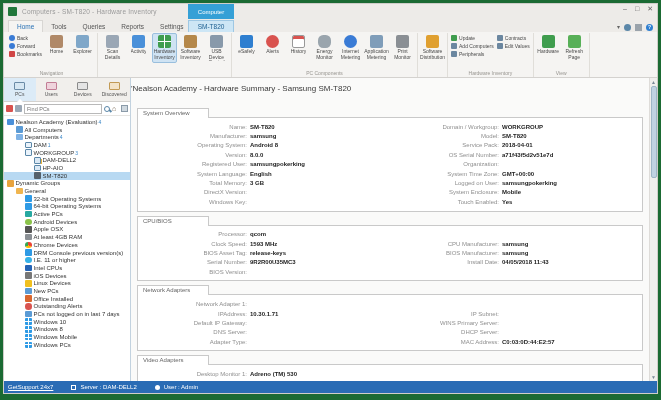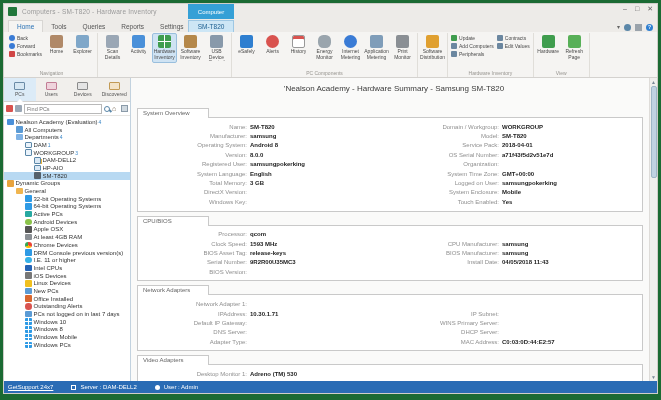--- a/index.html
+++ b/index.html
@@ -115,21 +115,21 @@
   .ti-ios{background:#777;}
   .ti-linux{background:#f0c020;}
   .ti-newpc{background:#5b9bd5;}
   .ti-office{background:#d9662f;}
   .ti-alert{background:#d9534f;border-radius:50%;}
   .ti-notlogged{background:#5b9bd5;}
   .ti-windows{background-color:#2e9ae5;background-image:linear-gradient(#fff,#fff),linear-gradient(#fff,#fff);background-size:1px 100%,100% 1px;background-position:center,center;background-repeat:no-repeat;}
 
   
   .main{flex:1;background:#fafaf9;position:relative;display:flex;flex-direction:column;min-width:0;overflow:hidden;}
-  .page-title{text-align:center;font-size:8px;color:#3a3a3a;padding:6px 0 5px 0;}
+  .page-title{font-size:8px;color:#3a3a3a;padding:6px 0 5px 0;}
   .sections{flex:1;overflow:hidden;padding:10px 14px 0 6px;}
   .section{position:relative;border:1px solid #c9c9c9;background:#fff;margin-bottom:13px;margin-top:9px;padding:4px 0 4px 0;}
   .section-tab{position:absolute;top:-10px;left:-1px;height:10px;line-height:9px;background:#fff;border:1px solid #c9c9c9;border-bottom:none;padding:0 10px 0 5px;font-size:6px;color:#666;min-width:72px;}
   .rows{display:flex;}
   .col{flex:1;display:flex;flex-direction:column;min-width:0;}
   .frow{display:flex;height:9.4px;align-items:center;font-size:6px;overflow:hidden;}
   .flabel{width:112px;flex:0 0 112px;text-align:right;color:#8f8f8f;padding-right:3px;white-space:nowrap;}
   .fvalue{color:#1d1d1d;font-weight:bold;white-space:nowrap;}
   .main-scroll{position:absolute;right:0;top:0;bottom:0;width:8px;background:#f0efed;border-left:1px solid #dedcd9;display:flex;flex-direction:column;align-items:center;}
   .scroll-arrow{font-size:5px;color:#7a8a98;height:8px;line-height:8px;}

